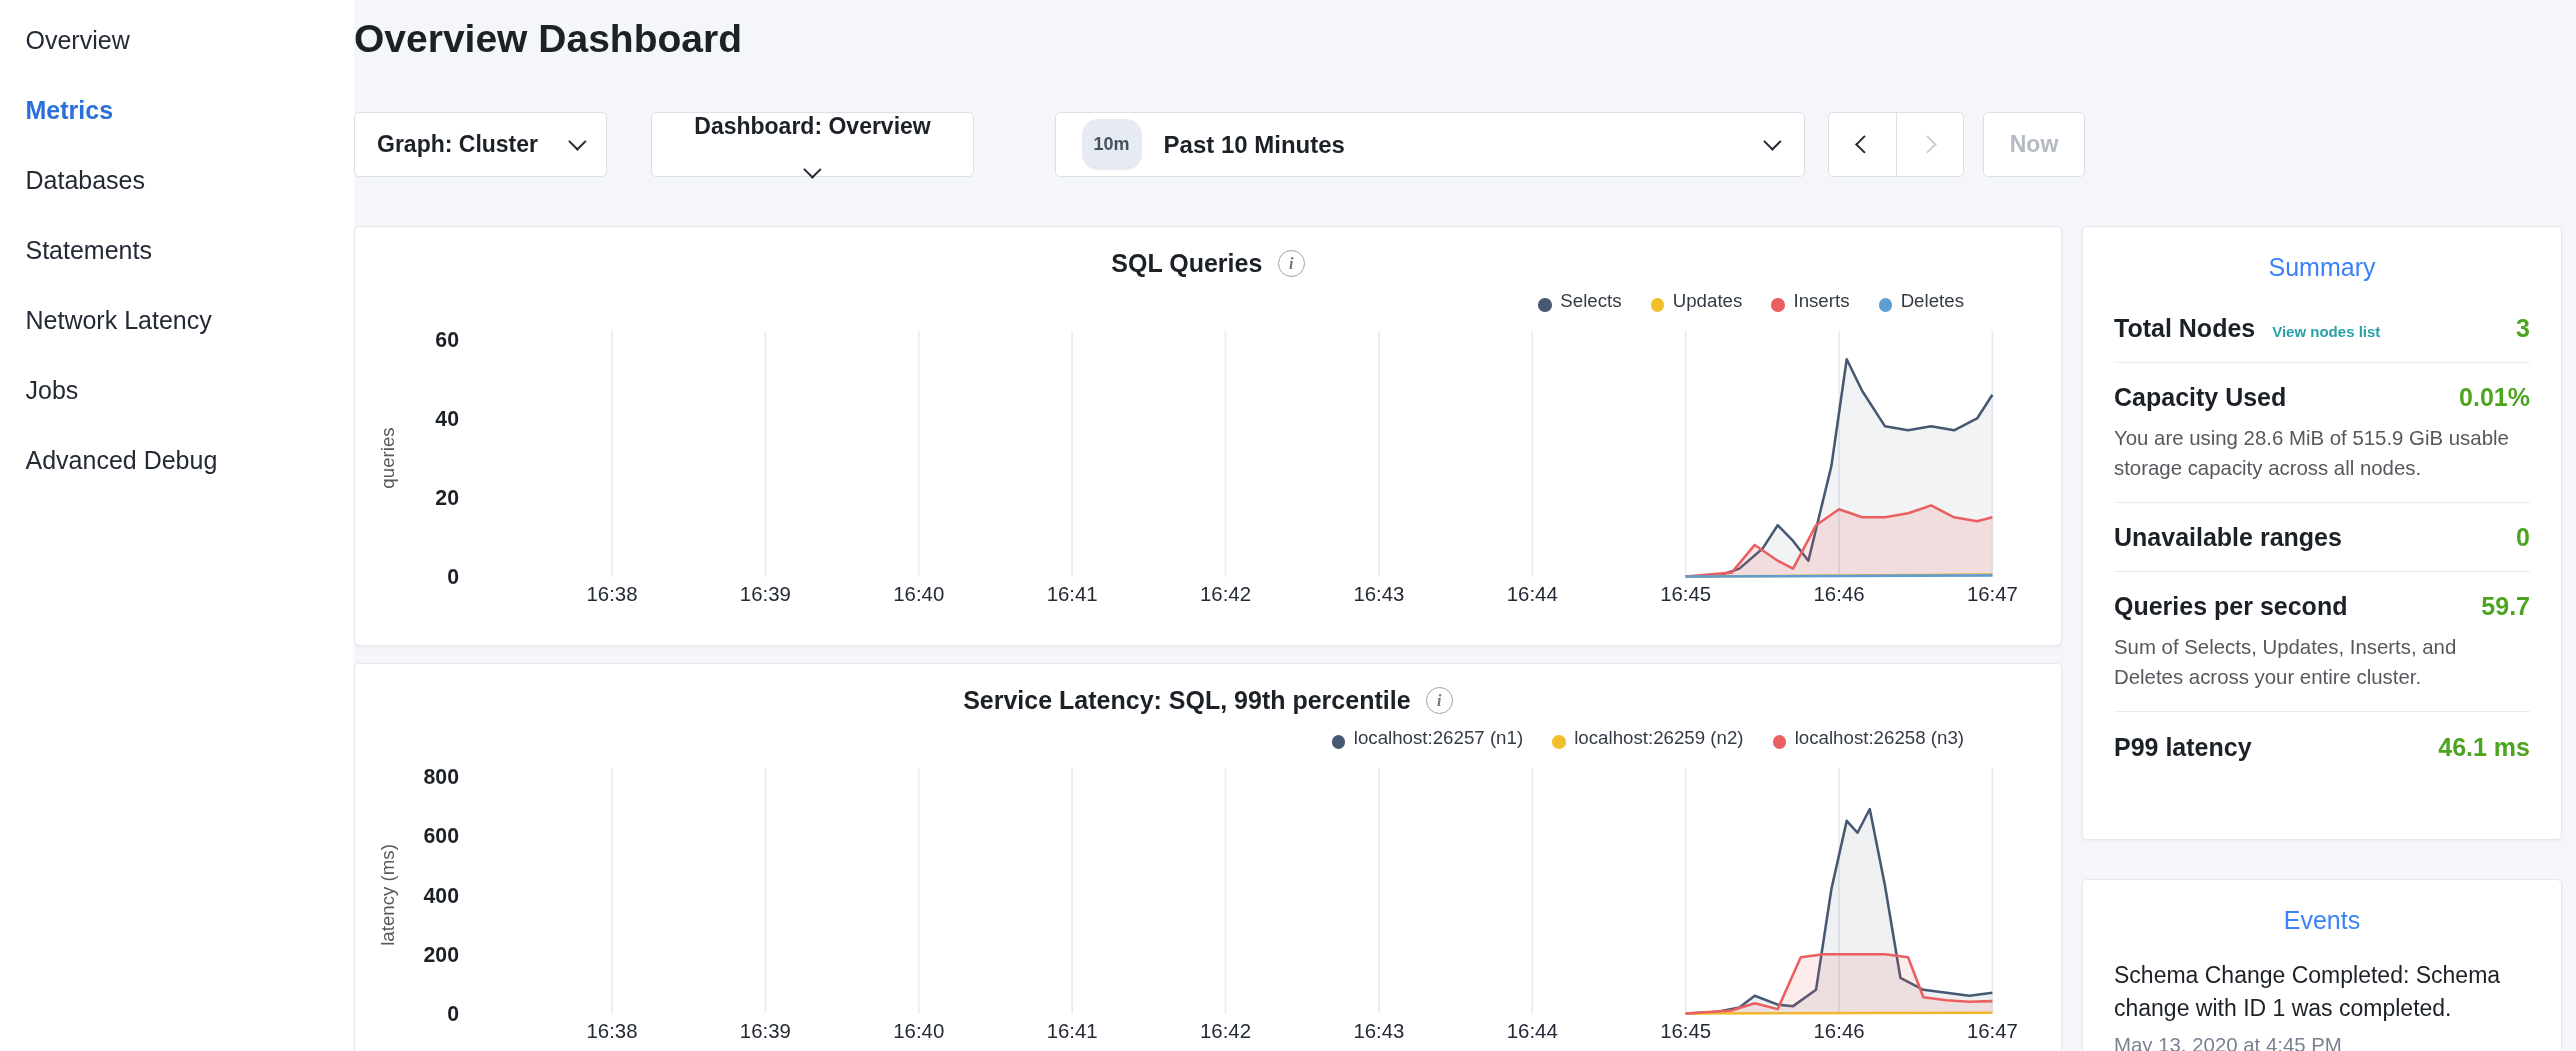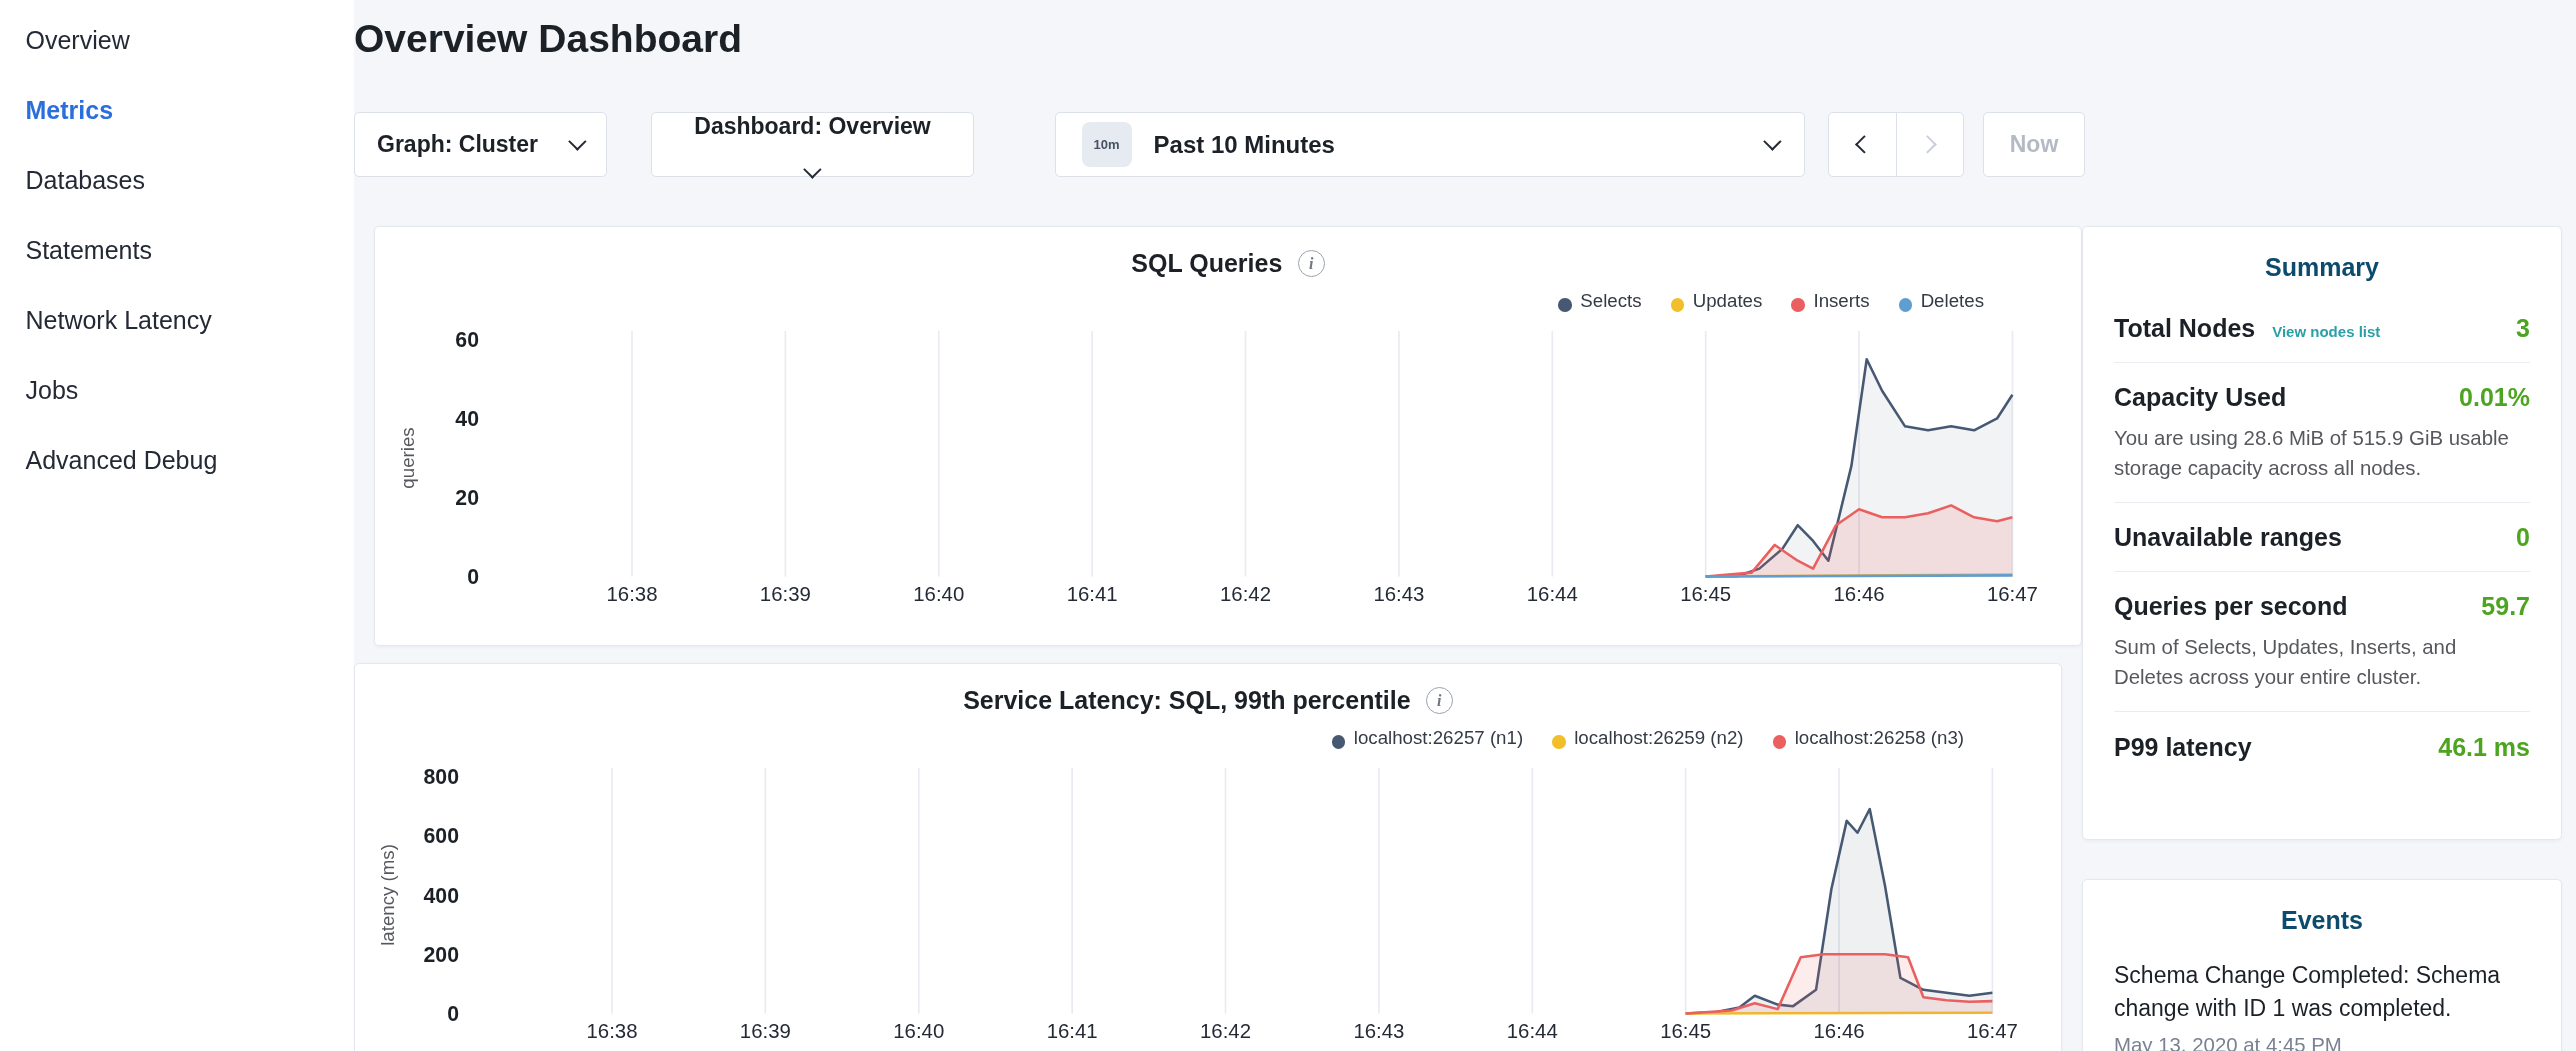--- a/index.html
+++ b/index.html
@@ -35,22 +35,22 @@
     position:absolute; top:112px; height:65px;
     background:#ffffff; border:1.7px solid #dbe0e9; border-radius:5.1px;
     display:flex; align-items:center;
     padding:0 22px; font-size:23px; font-weight:600; color:#1c2127;
     cursor:pointer;
   }
   #graph-btn { left:354px; width:253px; justify-content:space-between; }
   #dashboard-btn { left:651px; width:323px; justify-content:space-between;flex-direction:column; }
   #time-picker { left:1055px; width:750px; padding:0 25.5px; }
   .time-badge {
-    background:#e6ebf1; color:#475162; border-radius:8px;
-    padding:15px 12px; font-size:13px; font-weight:700;
+    background:#e6ebf1; color:#475162; border-radius:16px;
+    padding:15px 12px; font-size:18px; font-weight:700;
   }
   .time-label { margin-left:22px; font-size:24px; font-weight:700; }
   .flex-spacer { flex:1; }
 
   .chev {
     display:inline-block; width:12.8px; height:12.8px;
     border-right:2.6px solid #242a35; border-bottom:2.6px solid #242a35;
   }
   .chev.down  { transform: rotate(45deg); margin-top:-6.8px; }
   .chev.left  { transform: rotate(135deg); margin-left:5.1px; }
@@ -67,21 +67,21 @@
   }
   .nav-btn + .nav-btn { border-left:1.7px solid #dbe0e9; }
   #now-btn { left:1983px; width:102px; justify-content:center; color:#b4bac4; }
 
   
   .card {
     position:absolute; background:#ffffff;
     border:1.7px solid #e4e8ee; border-radius:5.1px;
     box-shadow: 0 1.7px 3.4px rgba(40,50,70,0.04);
   }
-  #chart-card-0 { left:374px; top:226px;  width:1708px; height:420px; }
+  #chart-card-0 { left:354px; top:226px;  width:1708px; height:420px; }
   #chart-card-1 { left:354px; top:663px;  width:1708px; height:420px; }
   #summary-card { left:2082px; top:226px; width:480px;  height:614px; }
   #events-card  { left:2082px; top:879px; width:480px; height:272px; }
 
   
   .chart-title-row {
     display:flex; justify-content:center; align-items:center; gap:15.3px;
     padding-top:22px; font-size:25px; font-weight:700; color:#1c2127;
   }
   .info-icon {
@@ -92,21 +92,21 @@
   }
   .chart-legend {
     display:flex; justify-content:flex-end; align-items:center; gap:29px;
     padding-right:97px; margin-top:8.5px; height:29px;
   }
   .legend-item { display:flex; align-items:flex-end; gap:8.5px; font-size:18.7px; color:#353b46; }
   .legend-dot { width:13.6px; height:13.6px; border-radius:50%; display:inline-block; }
   .chart-plot { margin-top:3.4px; }
 
   
-  .panel-title { text-align:center; font-size:25px; font-weight:700; color:#0c4a6e; padding:25.5px 0 12px; }
+  .panel-title { text-align:center; font-size:25px; font-weight:400; color:#3b82f6; padding:25.5px 0 12px; }
   .sum-row { margin:0 31px; padding:20.4px 0 18.7px; }
   .sum-row + .sum-row { border-top:1.7px solid #e9ecf1; }
   .sum-main { display:flex; justify-content:space-between; align-items:baseline; }
   .sum-label { font-size:25px; font-weight:700; color:#1c2127; display:flex; gap:17px; align-items:baseline; }
   .sum-link { font-size:15px; font-weight:600; color:#28a0a5; cursor:pointer; }
   .sum-value { font-size:25px; font-weight:700; color:#4da420; white-space:nowrap; }
   .sum-desc { font-size:20.4px; color:#56585e; line-height:1.45; margin-top:12px; }
 
   
   .event-item { margin:12px 31px 0; }

